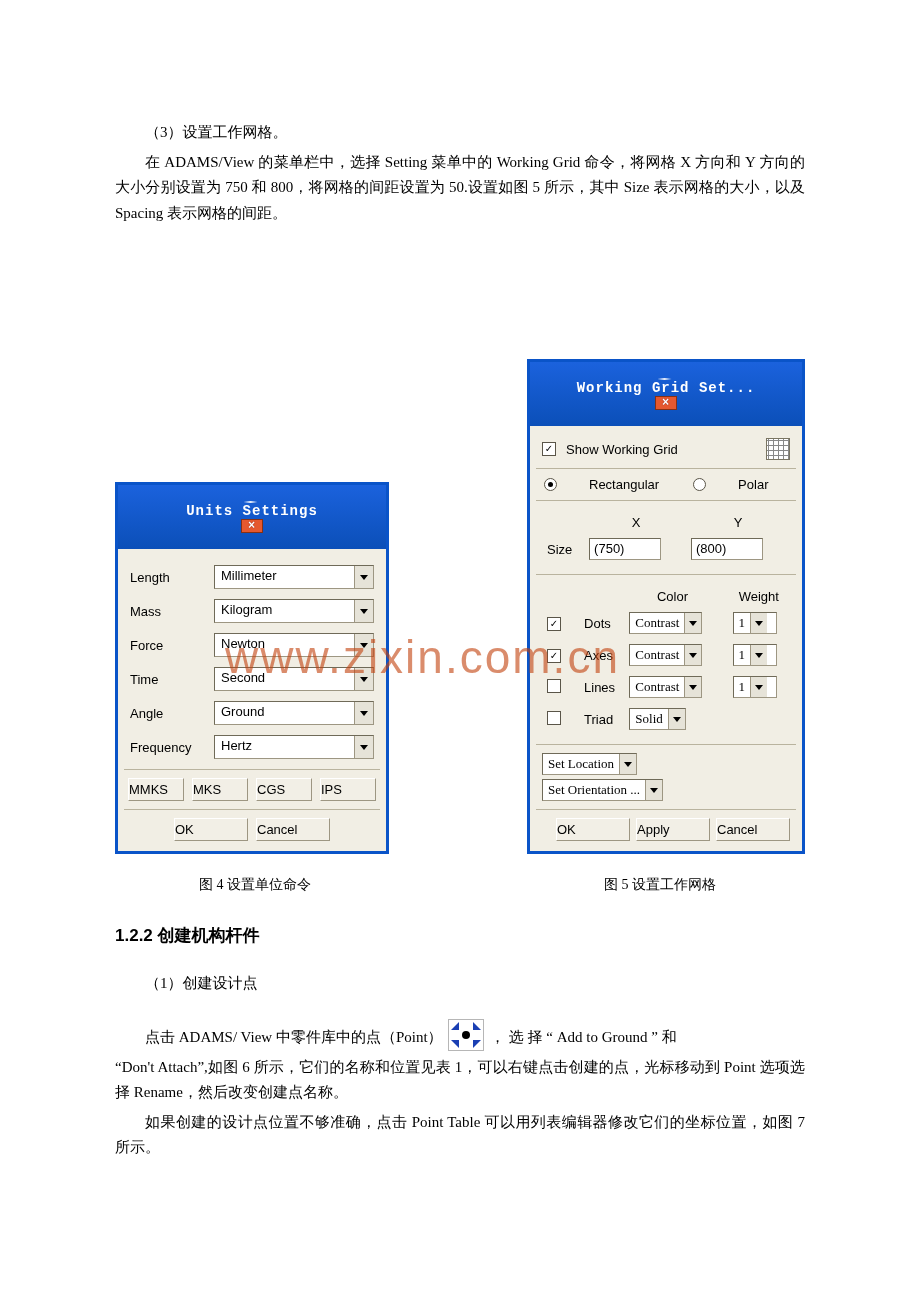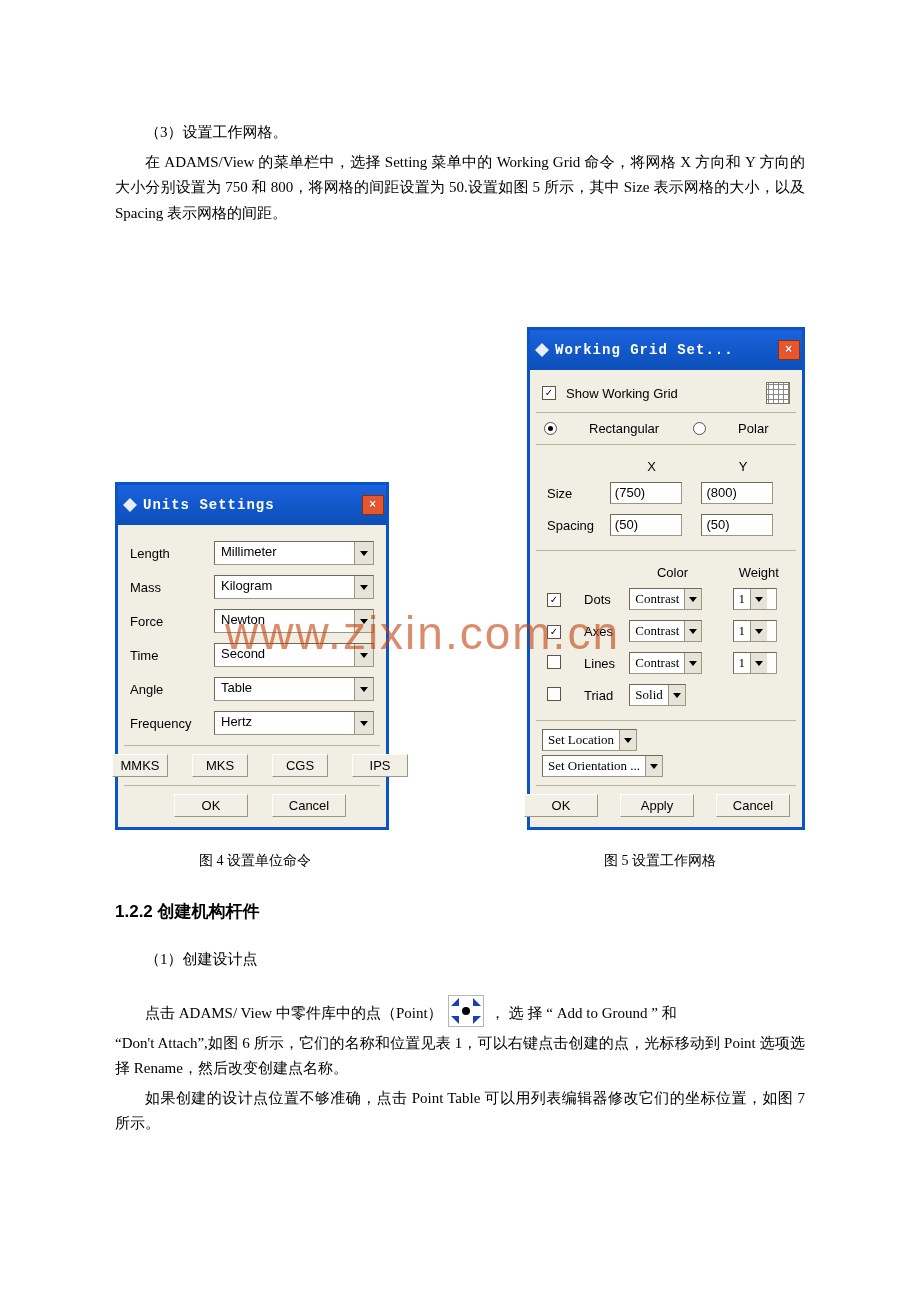--- a/index.html
+++ b/index.html
@@ -49,26 +49,27 @@
     background: #f1eee4;
     font-family: Tahoma, "MS Sans Serif", Arial, sans-serif;
     font-size: 13px;
     color: #000;
   }
   .titlebar {
     background: linear-gradient(#1b62dd,#0b4fb8);
     display:flex;
     align-items:center;
     height:32px;
-    padding:4px 2px;
+    padding:16px 2px;
     color:#fff;
     font-family: "Courier New", monospace;
     font-weight:bold;
     font-size: 14px;
     letter-spacing:1px;
+    flex-direction:column;
   }
   .titlebar .sys-ico {
     width:14px;height:14px;margin:0 6px 0 3px;
     background:#fff;
     clip-path: polygon(50% 0,100% 50%,50% 100%,0 50%);
     opacity:0.9;
   }
   .titlebar .title-text{ flex:1; }
   .close-btn {
     width:20px;height:18px;
@@ -102,23 +103,21 @@
   .btn-row{
     display:flex; gap:8px; margin-top:8px;
     justify-content:center;
   }
   .wbtn{
     border:1px solid #9d9682;
     border-top-color:#fff;border-left-color:#fff;
     background:#f2efe6;
     padding:3px 0;
     min-width:54px;
-    text-align:center;
     font-size:13px;
-    margin-left:16px;
   }
   .wbtn.wide{min-width:72px;}
   hr.sep{
     border:none;border-top:1px solid #b9b39e; margin:8px -6px;
   }
   
   .chk{
     width:12px;height:12px;border:1px solid #5a5548;background:#fff;
     display:inline-flex;align-items:center;justify-content:center;
     margin-right:10px;
@@ -229,21 +228,21 @@
           <div class="units-row">
             <span class="lbl">Time</span>
             <div class="combobox">
                 <span class="val">Second</span>
                 <span class="arrow"></span>
               </div>
           </div>
           <div class="units-row">
             <span class="lbl">Angle</span>
             <div class="combobox">
-                <span class="val">Table</span>
+                <span class="val">Ground</span>
                 <span class="arrow"></span>
               </div>
           </div>
           <div class="units-row">
             <span class="lbl">Frequency</span>
             <div class="combobox">
                 <span class="val">Hertz</span>
                 <span class="arrow"></span>
               </div>
           </div>
@@ -291,25 +290,20 @@
                 <tr class="hdr">
                   <td></td>
               <td>X</td>
               <td>Y</td>
                 </tr>
             <tr>
               <td>Size</td>
               <td><span class="finput">(750)</span></td>
               <td><span class="finput">(800)</span></td>
             </tr>
-            <tr>
-              <td>Spacing</td>
-              <td><span class="finput">(50)</span></td>
-              <td><span class="finput">(50)</span></td>
-            </tr>
           </tbody>
             </table>
           <hr class="sep">
           <table class="wtable">
             <tbody>
                 <tr class="hdr">
                   <td></td>
                   <td></td>
               <td>Color</td>
                   <td></td>

